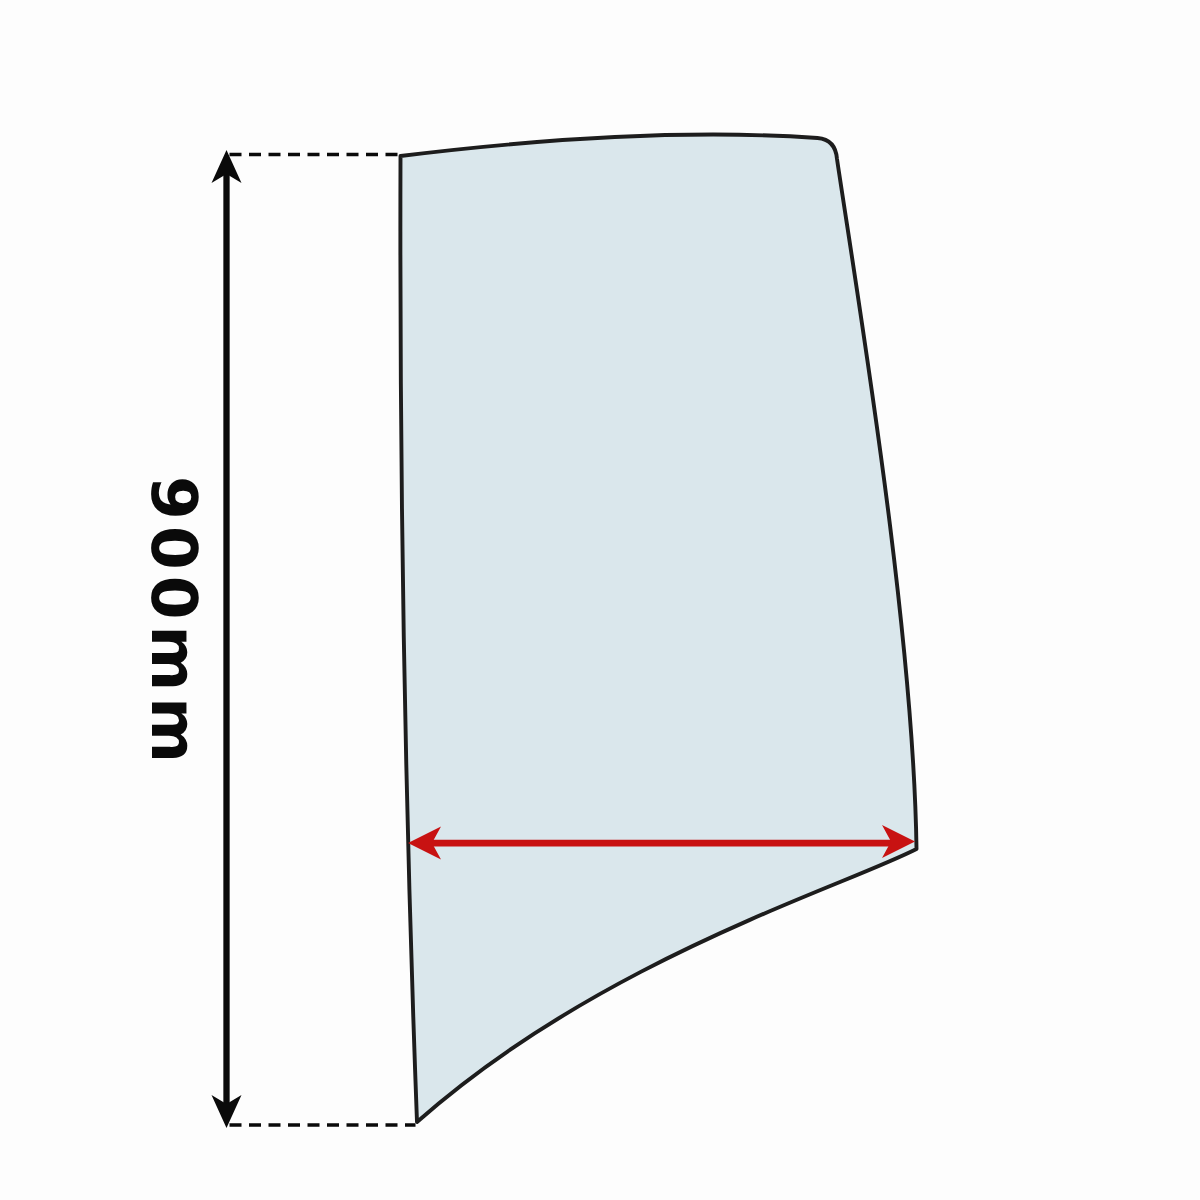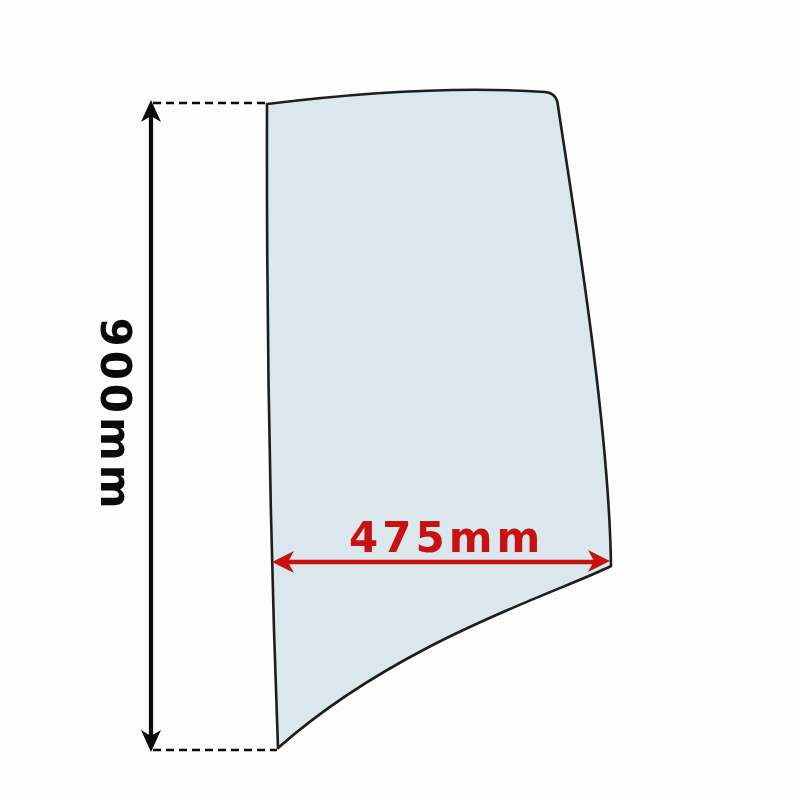--- a/index.html
+++ b/index.html
@@ -78,15 +78,14 @@
 
     <g data-name="width-dimension-arrow">
       <line class="red-line" x1="282" y1="562" x2="598" y2="562" stroke-width="4.5"></line>
       <polygon class="red-head" data-name="arrow-left-head-icon" points="272,562 294,551 288,562 294,573"></polygon>
       <polygon class="red-head" data-name="arrow-right-head-icon" points="610,561 588,550 594,561 588,572"></polygon>
     </g>
   </svg>
 
   <div class="dim-label vertical" data-name="height-dimension-label">900mm</div>
 
-  <div class="dim-label horizontal" data-name="width-dimension-label">475mm</div>
 
 </div>
 
 </body></html>

